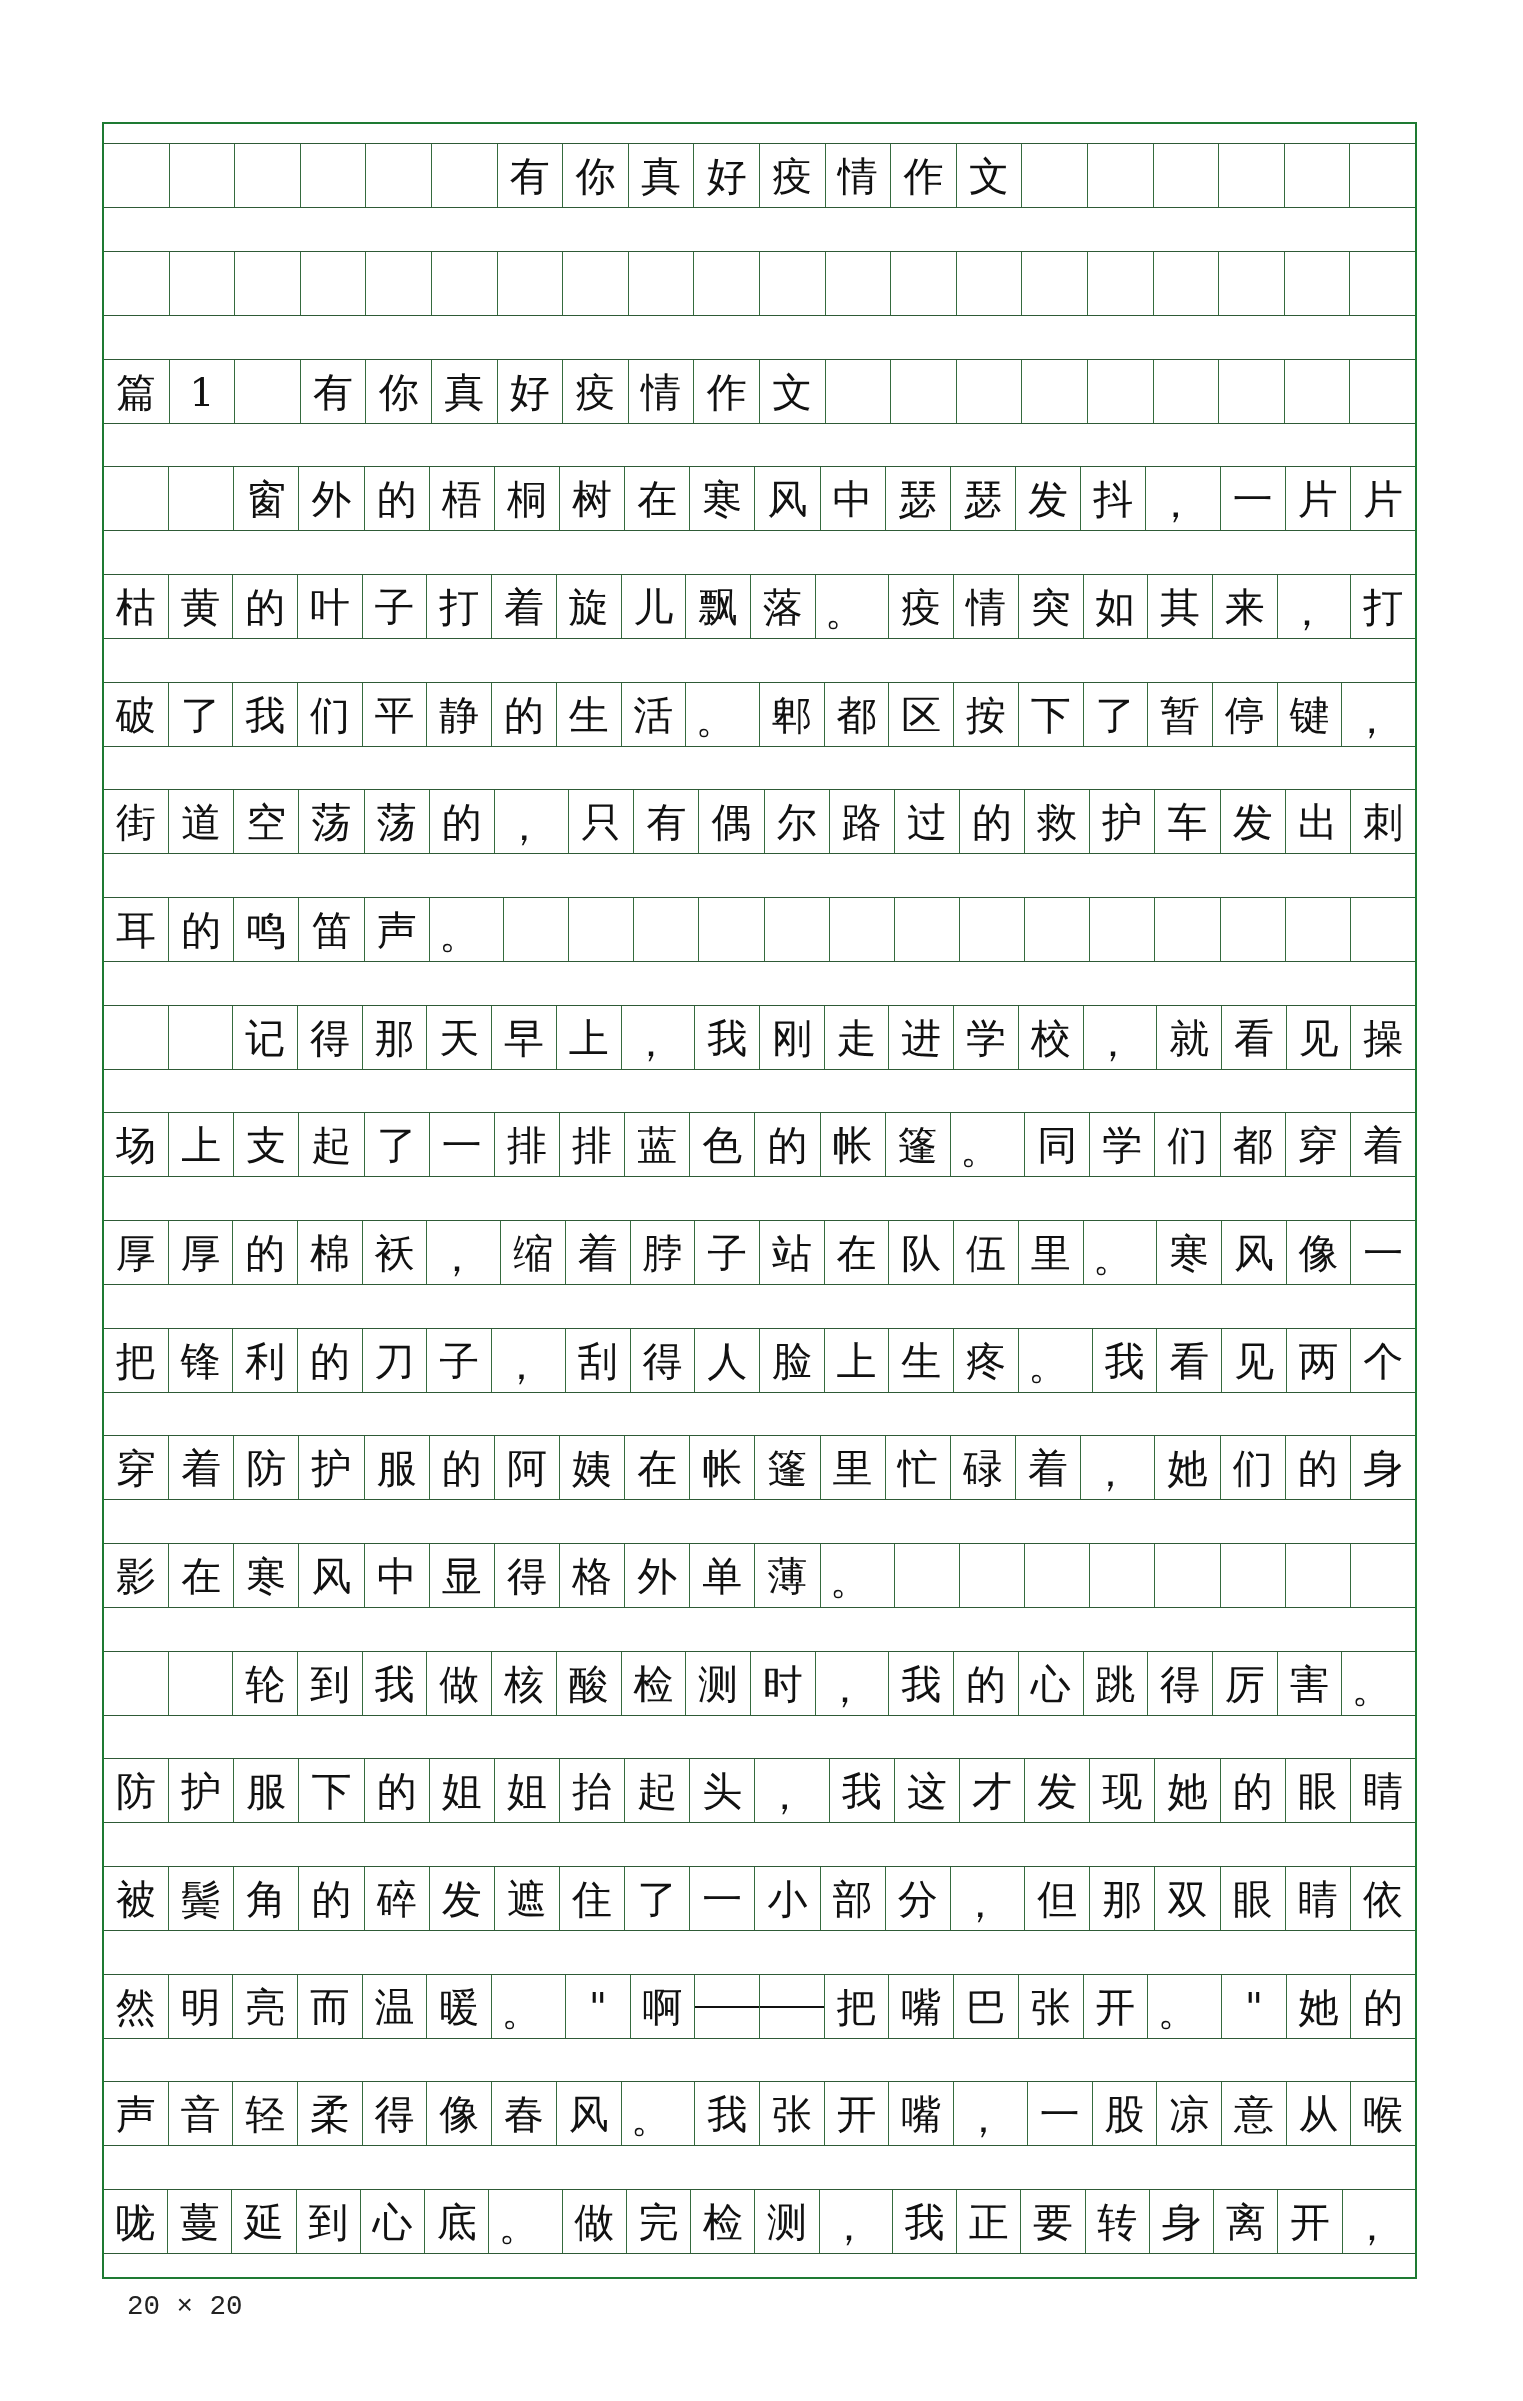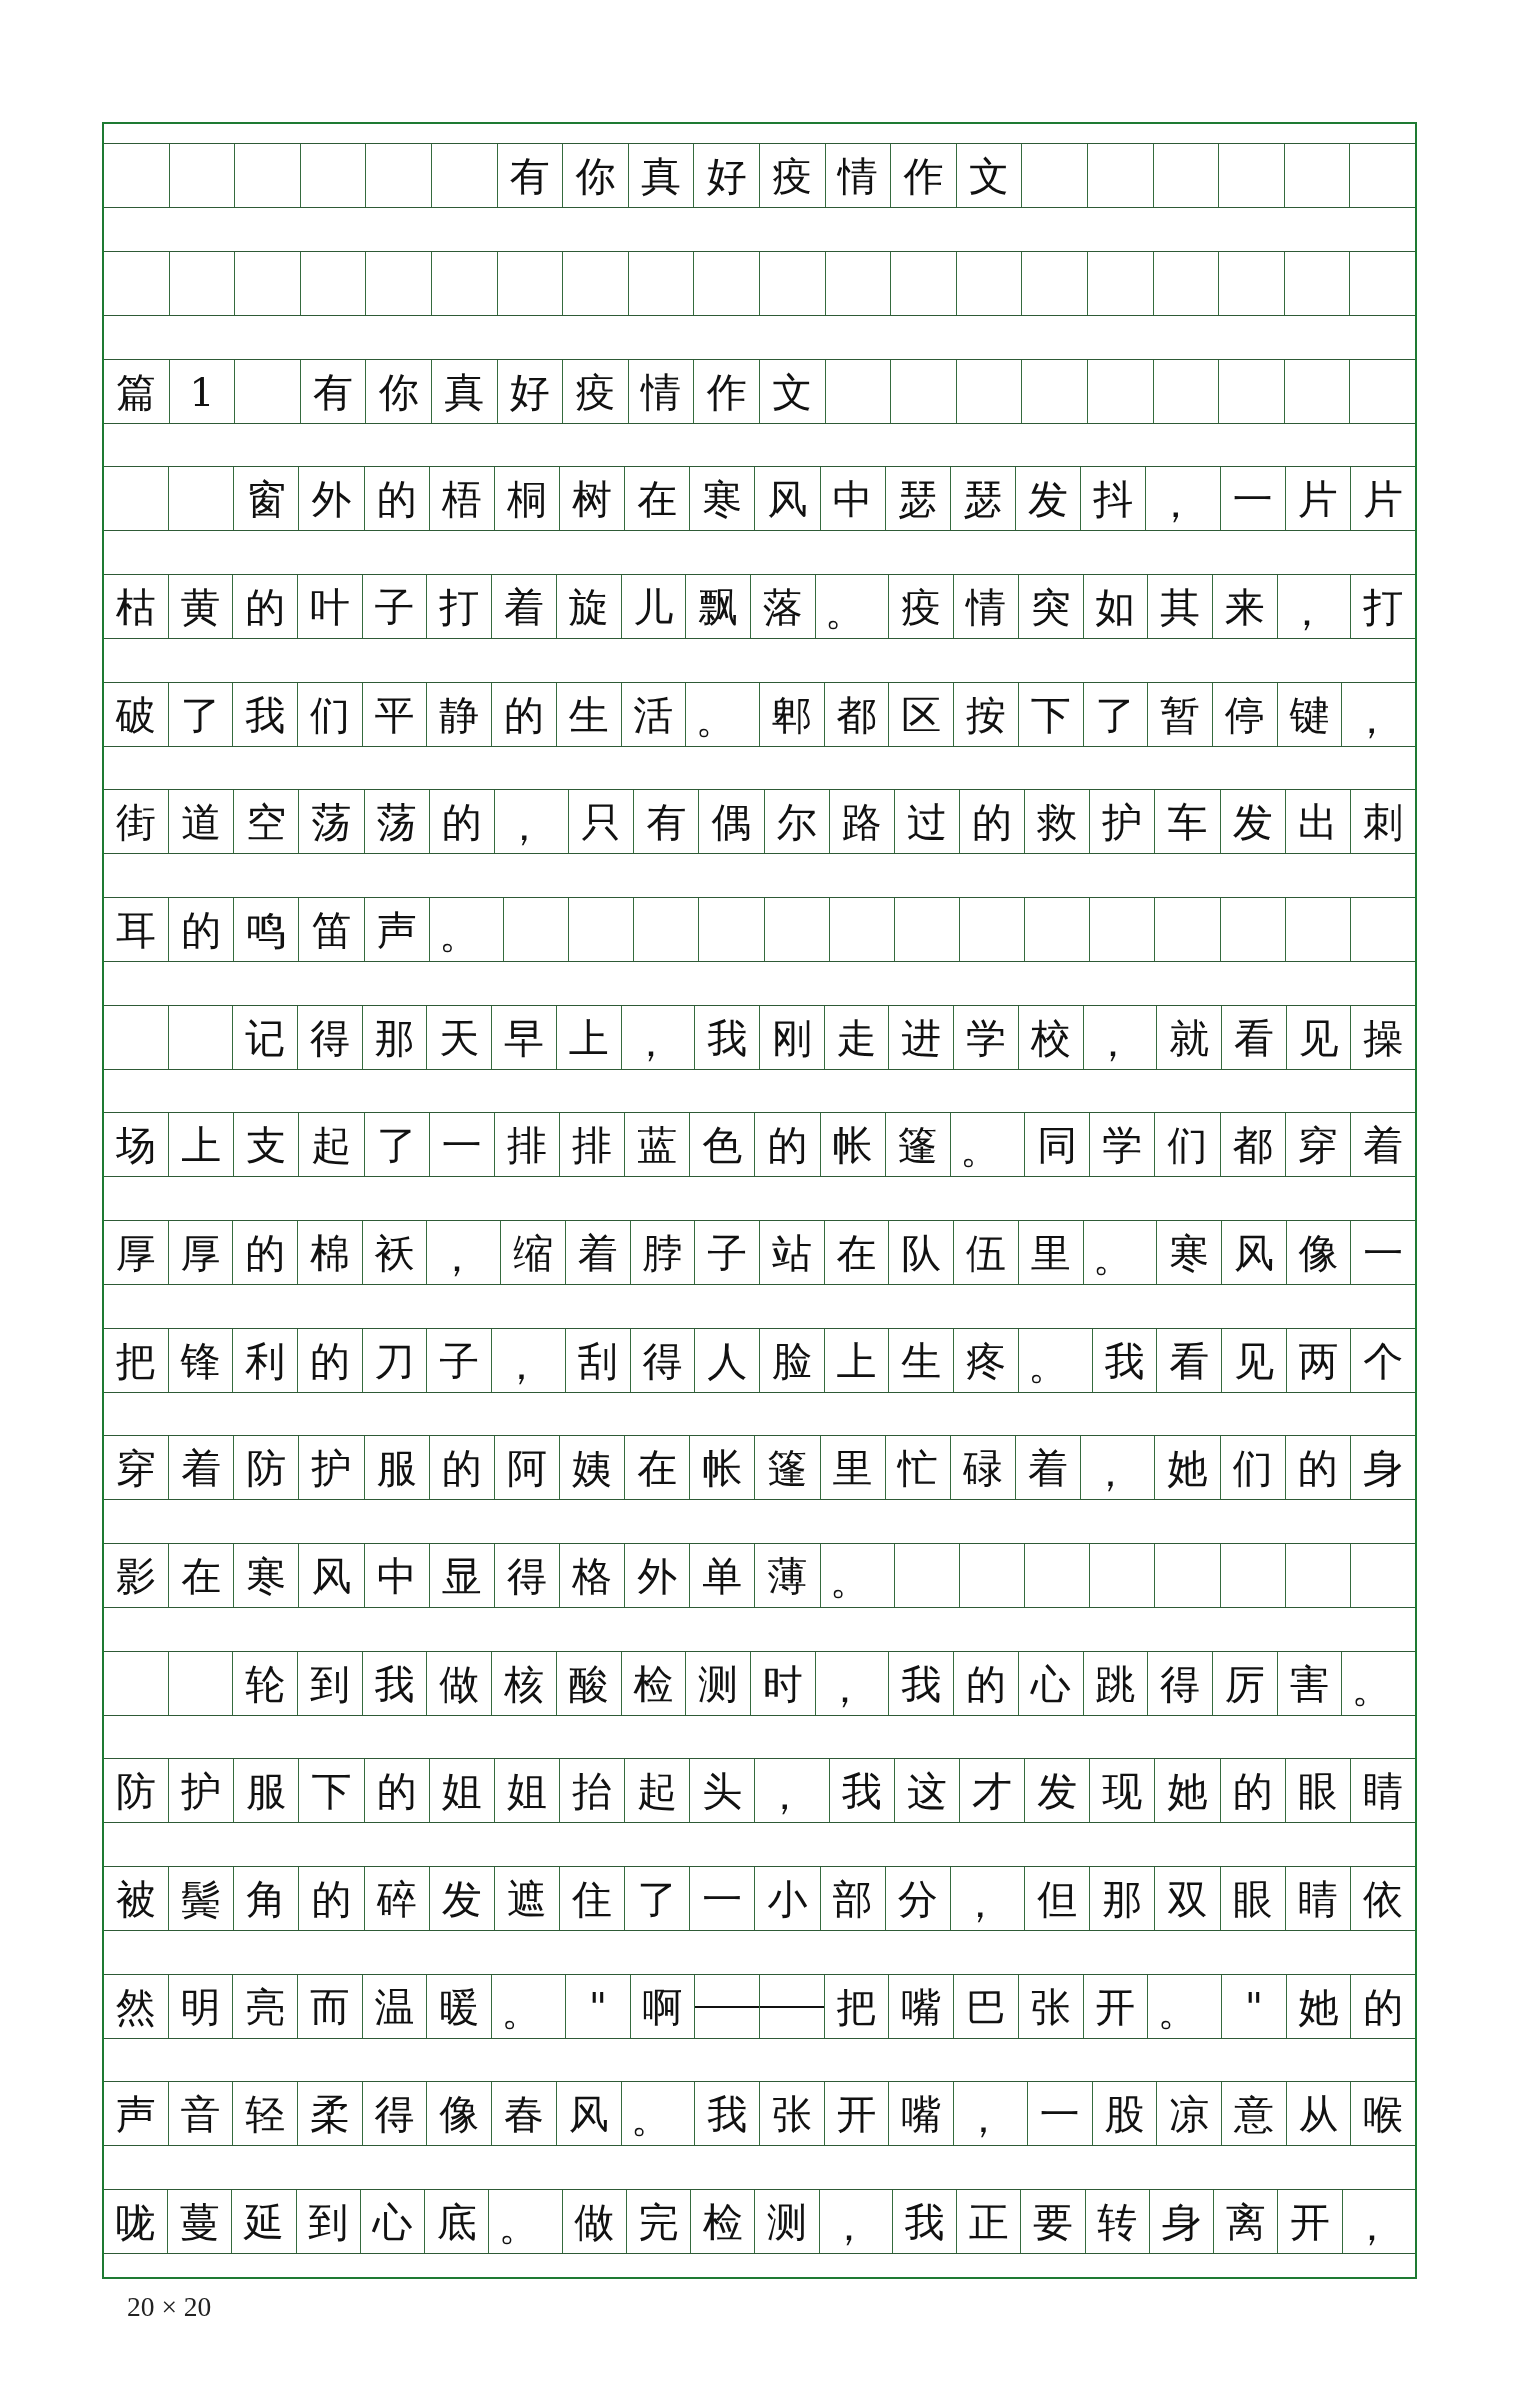--- a/index.html
+++ b/index.html
@@ -31,21 +31,21 @@
   }
   .cell:first-child { border-left: none; }
   .cell.punct { justify-content: flex-start; padding-left: 9.2px; align-items: flex-end; padding-bottom: 7.3px; }
   .cell.dash::after {
     content: ""; position: absolute; left: 0; right: 0; top: 50%;
     height: 2.8px; margin-top: -0.9px; background: #111;
   }
   .cell.dash { color: transparent; }
   .size-label {
     position: absolute; left: 127px; top: 2291px;
-    font-family: Liberation Serif, serif;
+    font-family: Liberation Mono, monospace;
     font-size: 27.5px; color: #222;
   }
 </style>
 </head>
 <body>
 
 <div class="sheet" id="sheet">
     <div class="row" style="top: 19px;">
       <div class="cell"></div>
       <div class="cell"></div>

